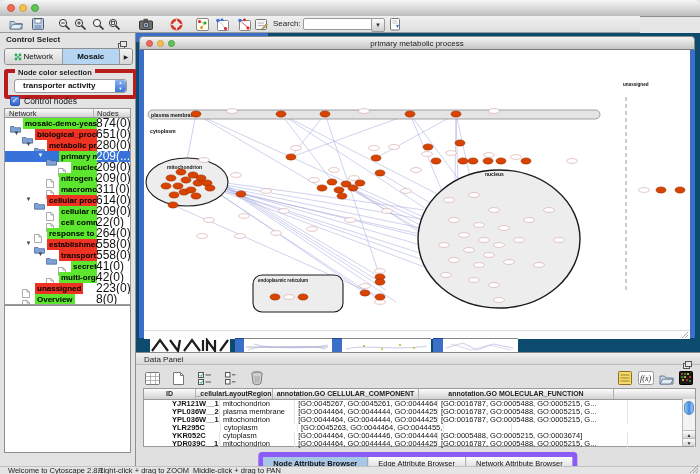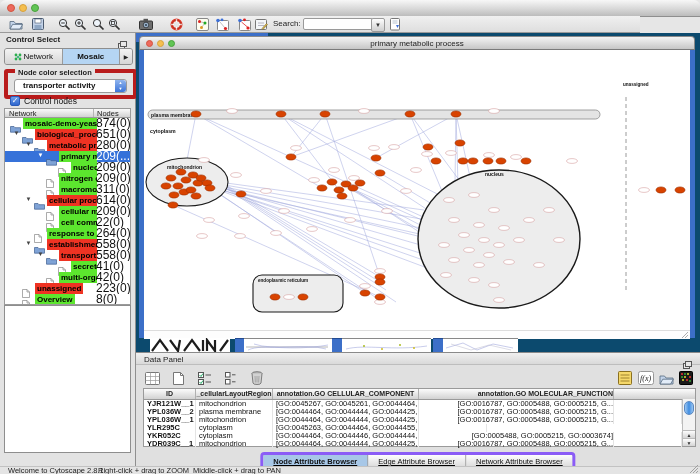--- a/index.html
+++ b/index.html
@@ -94,32 +94,32 @@
   #dp-header{position:absolute;left:0;top:0;width:564px;height:13px;
     background:linear-gradient(#f0f0f0,#d9d9d9);border-top:1px solid #8a8a8a;border-bottom:1px solid #bdbdbd;box-sizing:border-box;}
   #dp-title{position:absolute;left:8px;top:2px;font-size:8px;color:#222;}
   #dp-float{right:8px;top:2px;}
   .dbtn{position:absolute;top:17px;width:17px;height:16px;display:flex;align-items:flex-end;justify-content:center;}
   #attr-table{position:absolute;left:7px;top:36px;width:553px;height:59px;background:#fff;
     border:1px solid #9a9a9a;box-sizing:border-box;}
   #attr-head{display:flex;height:11px;background:linear-gradient(#fcfcfc,#d2d2d2);border-bottom:1px solid #9a9a9a;box-sizing:border-box;}
   .hc{font-size:7px;font-weight:bold;color:#222;text-align:center;line-height:10px;
     border-right:1px solid #b0b0b0;box-sizing:border-box;overflow:hidden;white-space:nowrap;}
-  .c0{width:52px;}.c1{width:77px;}.c2{width:146px;}.c3{width:195px;text-align:right;}.c4{width:68px;border-right:none;}
-  .drow{display:flex;height:8px;}
+  .c0{width:52px;}.c1{width:77px;}.c2{width:146px;}.c3{width:195px;}.c4{width:68px;border-right:none;}
+  .drow{display:flex;height:8px;padding-left:25px;}
   .dc{font-size:7.5px;line-height:8px;color:#111;padding-left:3px;box-sizing:border-box;
     border-right:1px solid #e4e4e4;overflow:hidden;white-space:nowrap;}
   .dc.id{font-weight:bold;}
   #attr-scroll{position:absolute;right:0;top:10px;bottom:0;width:13px;background:#f3f3f3;border-left:1px solid #bbb;box-sizing:border-box;}
   #attr-thumb{position:absolute;left:1px;top:2px;width:10px;height:14px;border-radius:5px;
     background:linear-gradient(90deg,#9cc7f2,#3f8ce0 50%,#9cc7f2);border:1px solid #5a87c0;box-sizing:border-box;}
   .sc-btn{position:absolute;left:0;width:12px;height:8px;font-size:5px;text-align:center;line-height:8px;
     color:#333;background:linear-gradient(#fdfdfd,#d5d5d5);border-top:1px solid #bbb;box-sizing:border-box;}
   #dp-tabs{position:absolute;left:50%;transform:translateX(-50%);top:100px;height:13px;display:flex;
-    border:3px solid #8b5cf6;border-radius:4px;overflow:hidden;text-decoration:underline;}
+    border:5px solid #8b5cf6;border-radius:4px;overflow:hidden;text-decoration:underline;}
   .dp-tab{font-size:7.5px;line-height:13px;padding:0 10px;color:#111;
     background:linear-gradient(#fdfdfd,#d8d8d8);border-right:1px solid #9a9a9a;white-space:nowrap;}
   .dp-tab:last-child{border-right:none;}
   .dp-tab.sel{background:#a7c7e7;font-weight:bold;}
   
   #status-bar{position:absolute;left:0;top:466px;width:700px;height:8px;background:#e4e4e4;border-top:1px solid #c2c2c2;}
   .status-txt{position:absolute;top:0;font-size:7.5px;line-height:8px;color:#222;white-space:nowrap;}
   #grip{position:absolute;right:2px;top:-8px;}
 </style>
 </head>

